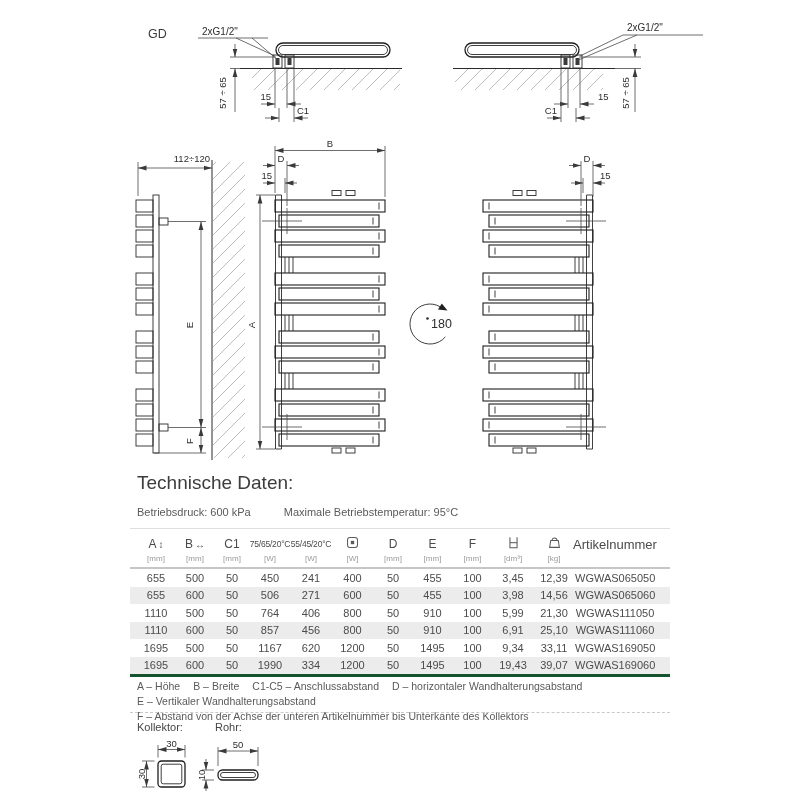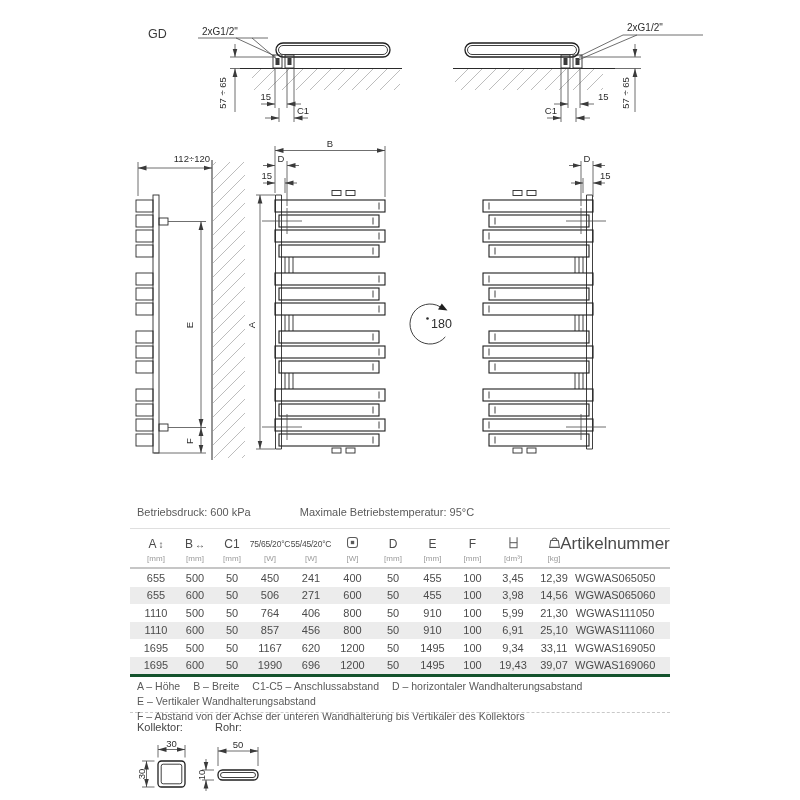--- a/index.html
+++ b/index.html
@@ -13,28 +13,28 @@
   .tl{stroke:#2a2a2a;stroke-width:0.9;fill:none}
   .th2{stroke:#2a2a2a;stroke-width:1;fill:none}
   .dim{stroke:#4a4a4a;stroke-width:0.8;fill:none}
   svg text{font-family:"Liberation Sans",sans-serif}
   .dimtxt{font-size:9.5px;fill:#2d2d2d}
   .lbl10{font-size:10px;fill:#2d2d2d}
   .lbl12{font-size:12.5px;fill:#3a3a3a}
   .rottxt{font-size:12.5px;fill:#2d2d2d}
   
   .h-tech{position:absolute;left:137px;top:472px;font-size:19px;color:#3d3d3d;font-weight:500}
-  .cond-line{position:absolute;left:137px;top:506px;display:flex;gap:49px;font-size:11px;color:#5a5a5a}
+  .cond-line{position:absolute;left:137px;top:506px;display:flex;gap:33px;font-size:11px;color:#5a5a5a}
   
   #tech-table{position:absolute;left:130px;top:528px;width:540px;--cols:40px 38px 36px 40px 42px 41px 40px 39px 41px 40px 42px 80px}
   .t-head{display:grid;grid-template-columns:var(--cols);border-top:1px solid #dfdfdf;border-bottom:2px solid #c6c6c6;height:41px;padding:7px 0 0 6px}
   .th{text-align:center}
   .th-label{font-size:12px;color:#4a4a4a;height:16px;display:flex;align-items:center;justify-content:center;gap:2px;white-space:nowrap}
   .th-label.temp{font-size:8.5px;letter-spacing:-0.2px}
-  .th-label.art{font-size:17px}
+  .th-label.art{font-size:13px}
   .th-unit{font-size:8px;color:#9a9a9a;margin-top:2px}
   .t-body{border-bottom:3px solid #14532d}
   .tr{display:grid;grid-template-columns:var(--cols);height:17.5px;align-items:center;padding-left:6px}
   .tr:nth-child(even){background:#ececec}
   .td{font-size:11px;color:#4c4c4c;text-align:center;white-space:nowrap}
   .arrglyph{font-size:10px;color:#4a4a4a}
   
   #footnotes{position:absolute;left:137px;top:680px;width:545px;display:flex;flex-wrap:wrap;column-gap:13px;row-gap:3px;font-size:10.5px;color:#5a5a5a}
   .dash-rule{position:absolute;left:130px;top:712px;width:540px;border-top:1px dashed #c9c9c9}
   .xs-label{position:absolute;top:721px;font-size:11px;font-weight:normal;color:#454545}
@@ -364,20 +364,21 @@
       <text x="131" y="29" text-anchor="middle" class="dimtxt">D</text>
     </g>
     <g>
       <line x1="127" y1="60" x2="127" y2="45" class="dim"></line>
       <line x1="115" y1="50" x2="127" y2="50" class="dim" marker-end="url(#m6)"></line>
       <line x1="149" y1="50" x2="137" y2="50" class="dim" marker-end="url(#m6)"></line>
       <text x="144" y="46" class="dimtxt">15</text>
     </g>
   </svg>
 
+  <div class="h-tech">Technische Daten:</div>
   <div class="cond-line">
     <span>Betriebsdruck: 600 kPa</span>
     <span>Maximale Betriebstemperatur: 95°C</span>
   </div>
 
   <div id="tech-table">
     <div class="t-head">
         <div class="th">
           <div class="th-label">A<span class="arrglyph">↕</span></div>
           <div class="th-unit">[mm]</div>
@@ -511,39 +512,39 @@
           <div class="td">100</div>
           <div class="td">9,34</div>
           <div class="td">33,11</div>
           <div class="td">WGWAS169050</div>
         </div>
         <div class="tr">
           <div class="td">1695</div>
           <div class="td">600</div>
           <div class="td">50</div>
           <div class="td">1990</div>
-          <div class="td">696</div>
+          <div class="td">334</div>
           <div class="td">1200</div>
           <div class="td">50</div>
           <div class="td">1495</div>
           <div class="td">100</div>
           <div class="td">19,43</div>
           <div class="td">39,07</div>
           <div class="td">WGWAS169060</div>
         </div>
       </div>
   </div>
 
   <div id="footnotes">
       <span class="fn">A – Höhe</span>
       <span class="fn">B – Breite</span>
       <span class="fn">C1-C5 – Anschlussabstand</span>
       <span class="fn">D – horizontaler Wandhalterungsabstand</span>
       <span class="fn">E – Vertikaler Wandhalterungsabstand</span>
-      <span class="fn">F – Abstand von der Achse der unteren Wandhalterung bis Vertikaler des Kollektors</span>
+      <span class="fn">F – Abstand von der Achse der unteren Artikelnummer bis Unterkante des Kollektors</span>
     </div>
 
   <div class="dash-rule"></div>
 
   <div class="xs-label" style="left:137px">Kollektor:</div>
   <div class="xs-label" style="left:215px">Rohr:</div>
 
   <svg class="abs" style="left:133px;top:736px" width="72" height="62">
     <defs>
       <marker id="m7" markerWidth="9" markerHeight="6" refX="8.5" refY="2.6" orient="auto-start-reverse" markerUnits="userSpaceOnUse">

